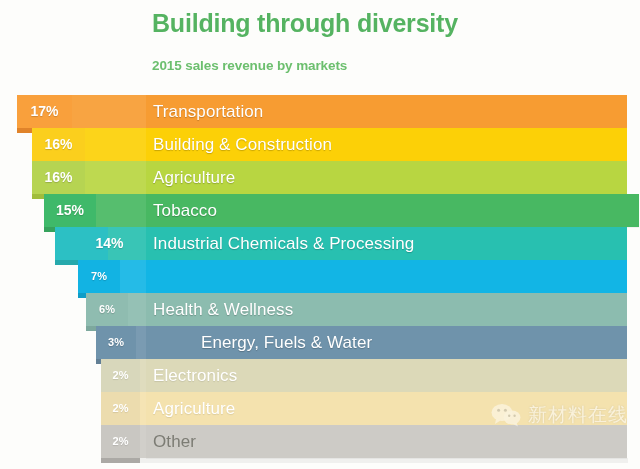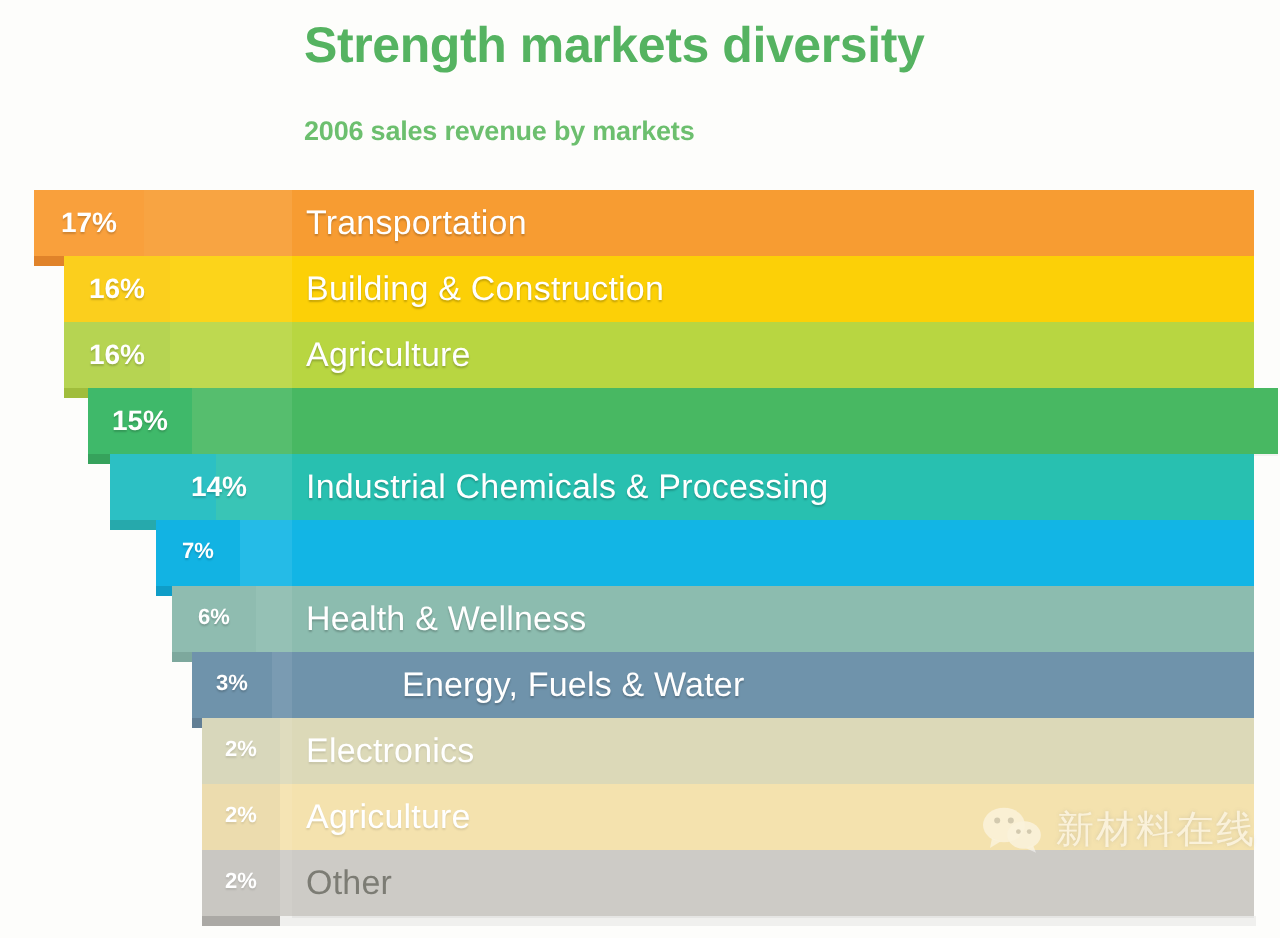--- a/index.html
+++ b/index.html
@@ -126,22 +126,22 @@
     text-shadow:0 0 2px rgba(120,120,120,0.45);
     letter-spacing:1px;
   }
 </style>
 </head>
 <body>
 
 <div id="infographic">
 
   <div id="header">
-    <div id="chart-title">Strength markets diversity</div>
-    <div id="chart-subtitle">2006 sales revenue by markets</div>
+    <div id="chart-title">Building through diversity</div>
+    <div id="chart-subtitle">2015 sales revenue by markets</div>
   </div>
 
   <div id="plot">
       <div class="row" style="top: 95px; width: 640px;">
         <div class="lip" style="left: 17px; top: 31px; width: 55px; background: rgb(224, 131, 42);"></div>
         <div class="bevel" style="left: 72px; width: 74px; background: rgb(247, 156, 50); opacity: 0.92;"></div>
         <div class="band" style="left: 146px; background: rgb(247, 156, 50);"></div>
         <div class="step" style="left: 17px; width: 55px; background: rgb(249, 160, 60);"></div>
         <div class="pct" style="left: 17px; width: 55px;">17%</div>
         <div class="blabel" style="left: 153px;">Transportation</div>
@@ -161,20 +161,21 @@
         <div class="step" style="left: 32px; width: 53px; background: rgb(182, 212, 82);"></div>
         <div class="pct" style="left: 32px; width: 53px;">16%</div>
         <div class="blabel" style="left: 153px;">Agriculture</div>
       </div>
       <div class="row" style="top: 194px; width: 640px; padding-left: 12px;">
         <div class="lip" style="left: 44px; top: 31px; width: 52px; background: rgb(54, 162, 92);"></div>
         <div class="bevel" style="left: 96px; width: 50px; background: rgb(72, 184, 98); opacity: 0.92;"></div>
         <div class="band" style="left: 146px; background: rgb(72, 184, 98);"></div>
         <div class="step" style="left: 44px; width: 52px; background: rgb(63, 185, 106);"></div>
         <div class="pct" style="left: 44px; width: 52px;">15%</div>
+        <div class="blabel" style="left: 153px;">Tobacco</div>
       </div>
       <div class="row" style="top: 227px; width: 640px;">
         <div class="lip" style="left: 55px; top: 31px; width: 53px; background: rgb(38, 169, 172);"></div>
         <div class="bevel" style="left: 108px; width: 38px; background: rgb(40, 192, 176); opacity: 0.92;"></div>
         <div class="band" style="left: 146px; background: rgb(40, 192, 176);"></div>
         <div class="step" style="left: 55px; width: 53px; background: rgb(44, 192, 196);"></div>
         <div class="pct" style="left: 55px; width: 53px; margin-left: 28px;">14%</div>
         <div class="blabel" style="left: 153px;">Industrial Chemicals &amp; Processing</div>
       </div>
       <div class="row" style="top: 260px; width: 640px;">

